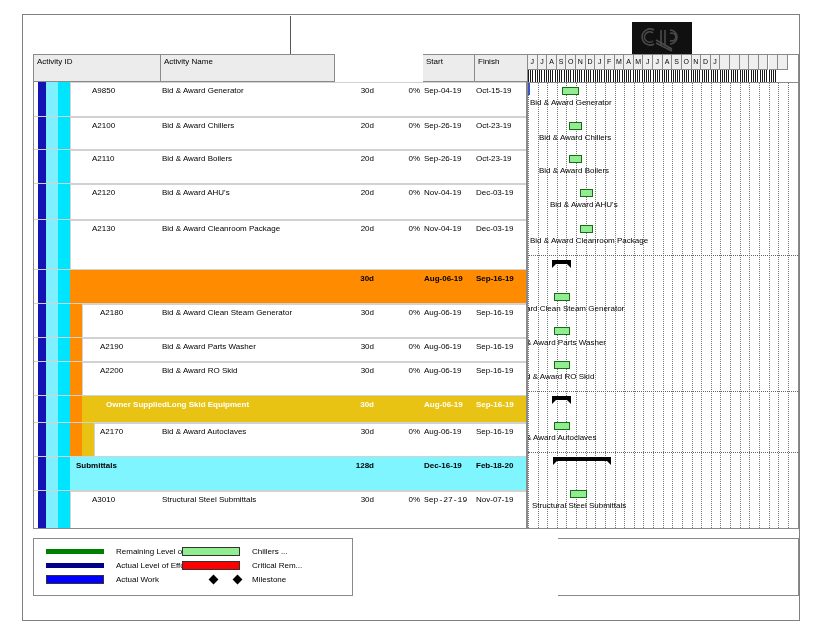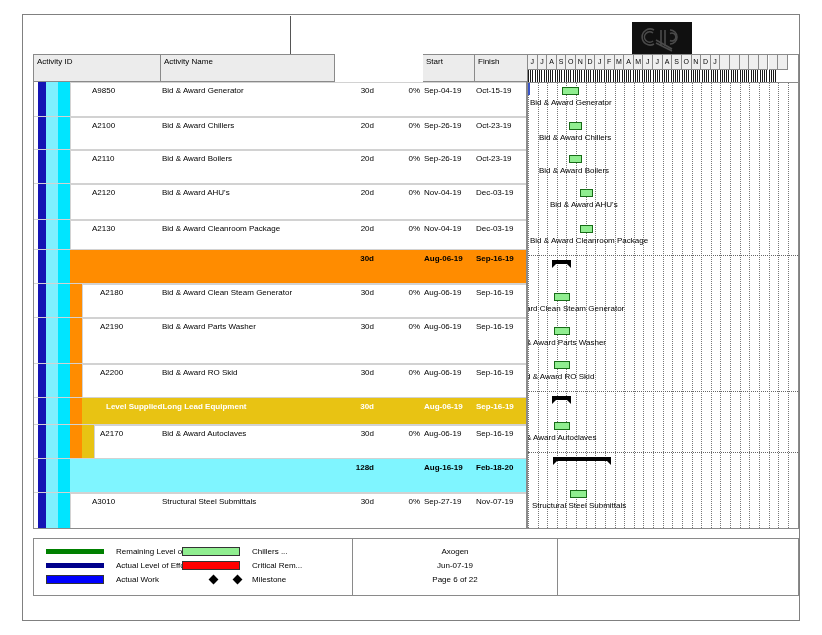--- a/index.html
+++ b/index.html
@@ -184,21 +184,21 @@
           <div class="band" style="left: 24px; width: 12px; background: rgb(0, 229, 255);"></div>
         </div>
         <div style="position: absolute; inset: 0px 0px 0px 36px; background: rgb(255, 255, 255); border-top: 1px solid rgb(210, 210, 210); border-left: 1px solid rgb(210, 210, 210); box-sizing: border-box;"></div>
         <div class="cell" style="left: 58px; width: 70px;">A2120</div>
         <div class="cell" style="left: 128px; width: 172px;">Bid &amp; Award AHU's</div>
         <div class="cell r" style="left: 302px; width: 38px;">20d</div>
         <div class="cell r" style="left: 345px; width: 41px;">0%</div>
         <div class="cell" style="left: 390px; width: 50px;">Nov-04-19</div>
         <div class="cell" style="left: 442px; width: 50px;">Dec-03-19</div>
       </div>
-      <div class="row" style="height: 30px;">
+      <div class="row" style="height: 50px;">
         <div class="bandwrap">
           <div class="band" style="left: 4px; width: 8px; background: rgb(20, 20, 180);"></div>
           <div class="band" style="left: 12px; width: 12px; background: rgb(127, 240, 255);"></div>
           <div class="band" style="left: 24px; width: 12px; background: rgb(0, 229, 255);"></div>
         </div>
         <div style="position: absolute; inset: 0px 0px 0px 36px; background: rgb(255, 255, 255); border-top: 1px solid rgb(210, 210, 210); border-left: 1px solid rgb(210, 210, 210); box-sizing: border-box;"></div>
         <div class="cell" style="left: 58px; width: 70px;">A2130</div>
         <div class="cell" style="left: 128px; width: 172px;">Bid &amp; Award Cleanroom Package</div>
         <div class="cell r" style="left: 302px; width: 38px;">20d</div>
         <div class="cell r" style="left: 345px; width: 41px;">0%</div>
@@ -225,21 +225,21 @@
           <div class="band" style="left: 36px; width: 12px; background: rgb(255, 140, 0);"></div>
         </div>
         <div style="position: absolute; inset: 0px 0px 0px 48px; background: rgb(255, 255, 255); border-top: 1px solid rgb(210, 210, 210); border-left: 1px solid rgb(210, 210, 210); box-sizing: border-box;"></div>
         <div class="cell" style="left: 66px; width: 70px;">A2180</div>
         <div class="cell" style="left: 128px; width: 172px;">Bid &amp; Award Clean Steam Generator</div>
         <div class="cell r" style="left: 302px; width: 38px;">30d</div>
         <div class="cell r" style="left: 345px; width: 41px;">0%</div>
         <div class="cell" style="left: 390px; width: 50px;">Aug-06-19</div>
         <div class="cell" style="left: 442px; width: 50px;">Sep-16-19</div>
       </div>
-      <div class="row" style="height: 46px;">
+      <div class="row" style="height: 24px;">
         <div class="bandwrap">
           <div class="band" style="left: 4px; width: 8px; background: rgb(20, 20, 180);"></div>
           <div class="band" style="left: 12px; width: 12px; background: rgb(127, 240, 255);"></div>
           <div class="band" style="left: 24px; width: 12px; background: rgb(0, 229, 255);"></div>
           <div class="band" style="left: 36px; width: 12px; background: rgb(255, 140, 0);"></div>
         </div>
         <div style="position: absolute; inset: 0px 0px 0px 48px; background: rgb(255, 255, 255); border-top: 1px solid rgb(210, 210, 210); border-left: 1px solid rgb(210, 210, 210); box-sizing: border-box;"></div>
         <div class="cell" style="left: 66px; width: 70px;">A2190</div>
         <div class="cell" style="left: 128px; width: 172px;">Bid &amp; Award Parts Washer</div>
         <div class="cell r" style="left: 302px; width: 38px;">30d</div>
@@ -263,21 +263,21 @@
         <div class="cell" style="left: 442px; width: 50px;">Sep-16-19</div>
       </div>
       <div class="row summary" style="height: 27px;">
         <div class="bandwrap">
           <div class="band" style="left: 4px; width: 8px; background: rgb(20, 20, 180);"></div>
           <div class="band" style="left: 12px; width: 12px; background: rgb(127, 240, 255);"></div>
           <div class="band" style="left: 24px; width: 12px; background: rgb(0, 229, 255);"></div>
           <div class="band" style="left: 36px; width: 12px; background: rgb(255, 140, 0);"></div>
         </div>
         <div style="position: absolute; inset: 0px 0px 0px 48px; background: rgb(232, 195, 19);"></div>
-        <div class="cell" style="left: 72px; width: 240px; color: rgb(255, 255, 255);">Level SuppliedLong Lead Equipment</div>
+        <div class="cell" style="left: 72px; width: 240px; color: rgb(255, 255, 255);">Owner SuppliedLong Skid Equipment</div>
         <div class="cell r" style="left: 302px; width: 38px; color: rgb(255, 255, 255);">30d</div>
         <div class="cell r" style="left: 345px; width: 41px; color: rgb(255, 255, 255);"></div>
         <div class="cell" style="left: 390px; width: 50px; color: rgb(255, 255, 255);">Aug-06-19</div>
         <div class="cell" style="left: 442px; width: 50px; color: rgb(255, 255, 255);">Sep-16-19</div>
       </div>
       <div class="row" style="height: 34px;">
         <div class="bandwrap">
           <div class="band" style="left: 4px; width: 8px; background: rgb(20, 20, 180);"></div>
           <div class="band" style="left: 12px; width: 12px; background: rgb(127, 240, 255);"></div>
           <div class="band" style="left: 24px; width: 12px; background: rgb(0, 229, 255);"></div>
@@ -292,37 +292,38 @@
         <div class="cell" style="left: 390px; width: 50px;">Aug-06-19</div>
         <div class="cell" style="left: 442px; width: 50px;">Sep-16-19</div>
       </div>
       <div class="row summary" style="height: 34px;">
         <div class="bandwrap">
           <div class="band" style="left: 4px; width: 8px; background: rgb(20, 20, 180);"></div>
           <div class="band" style="left: 12px; width: 12px; background: rgb(127, 240, 255);"></div>
           <div class="band" style="left: 24px; width: 12px; background: rgb(0, 229, 255);"></div>
         </div>
         <div style="position: absolute; inset: 0px 0px 0px 36px; background: rgb(127, 245, 255);"></div>
+        <div class="cell" style="left: 42px; width: 240px; color: rgb(0, 0, 0);">Submittals</div>
         <div class="cell r" style="left: 302px; width: 38px; color: rgb(0, 0, 0);">128d</div>
         <div class="cell r" style="left: 345px; width: 41px; color: rgb(0, 0, 0);"></div>
-        <div class="cell" style="left: 390px; width: 50px; color: rgb(0, 0, 0);">Aug-16-19</div>
+        <div class="cell" style="left: 390px; width: 50px; color: rgb(0, 0, 0);">Dec-16-19</div>
         <div class="cell" style="left: 442px; width: 50px; color: rgb(0, 0, 0);">Feb-18-20</div>
       </div>
       <div class="row" style="height: 46px;">
         <div class="bandwrap">
           <div class="band" style="left: 4px; width: 8px; background: rgb(20, 20, 180);"></div>
           <div class="band" style="left: 12px; width: 12px; background: rgb(127, 240, 255);"></div>
           <div class="band" style="left: 24px; width: 12px; background: rgb(0, 229, 255);"></div>
         </div>
         <div style="position: absolute; inset: 0px 0px 0px 36px; background: rgb(255, 255, 255); border-top: 1px solid rgb(210, 210, 210); border-left: 1px solid rgb(210, 210, 210); box-sizing: border-box;"></div>
         <div class="cell" style="left: 58px; width: 70px;">A3010</div>
         <div class="cell" style="left: 128px; width: 172px;">Structural Steel Submittals</div>
         <div class="cell r" style="left: 302px; width: 38px;">30d</div>
         <div class="cell r" style="left: 345px; width: 41px;">0%</div>
-        <div class="cell" style="left: 390px; width: 50px;">Sep-27-19</div>
+        <div class="cell" style="left: 390px; width: 50px; font-family: Liberation Mono, monospace;">Sep-27-19</div>
         <div class="cell" style="left: 442px; width: 50px;">Nov-07-19</div>
       </div>
     </div>
 
   <div class="gantt" id="gantt">
     <div class="g-monthrow" id="g-monthrow">
         <div class="g-month" style="left: 0px; width: 9.62px;">J</div>
         <div class="g-month" style="left: 9.62px; width: 9.62px;">J</div>
         <div class="g-month" style="left: 19.24px; width: 9.62px;">A</div>
         <div class="g-month" style="left: 28.86px; width: 9.62px;">S</div>
@@ -544,20 +545,15 @@
       <div class="lg-item" style="left: 82px; top: 36px;">Actual Work</div>
       <div class="sw box" style="left: 148px; top: 8px; width: 58px; background: rgb(144, 238, 144);"></div>
       <div class="lg-item" style="left: 218px; top: 8px;">Chillers ...</div>
       <div class="sw box" style="left: 148px; top: 22px; width: 58px; background: rgb(255, 0, 0);"></div>
       <div class="lg-item" style="left: 218px; top: 22px;">Critical Rem...</div>
       <div class="sw dia" style="left: 176px; top: 37px; background: rgb(0, 0, 0);"></div>
       <div class="sw dia" style="left: 200px; top: 37px; background: rgb(0, 0, 0);"></div>
       <div class="lg-item" style="left: 218px; top: 36px;">Milestone</div>
     </div>
 
-  <div class="footer">
-    <div>Axogen</div>
-    <div>Jun-07-19</div>
-    <div>Page 6 of 22</div>
-  </div>
   <div class="footer-fill"></div>
 
 </div>
 
 </body></html>

